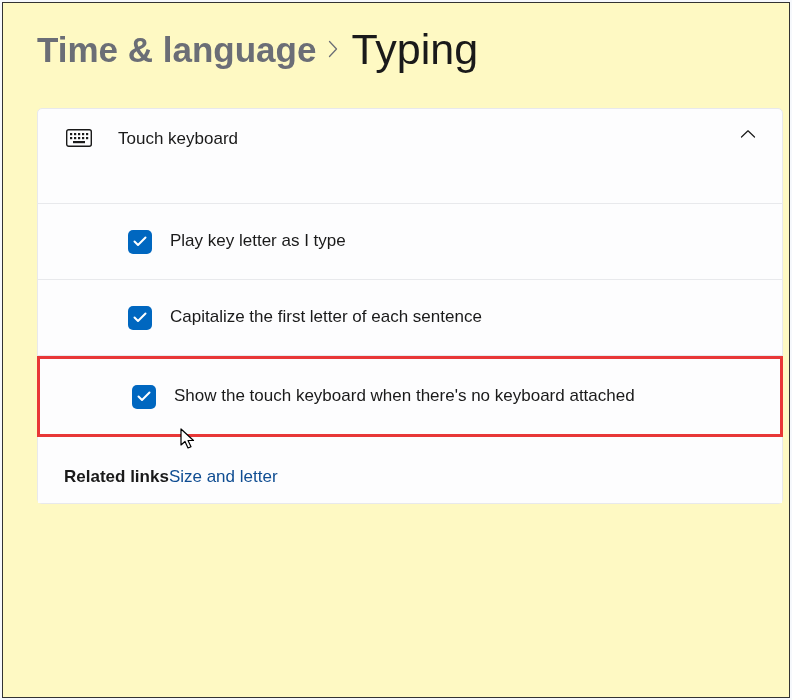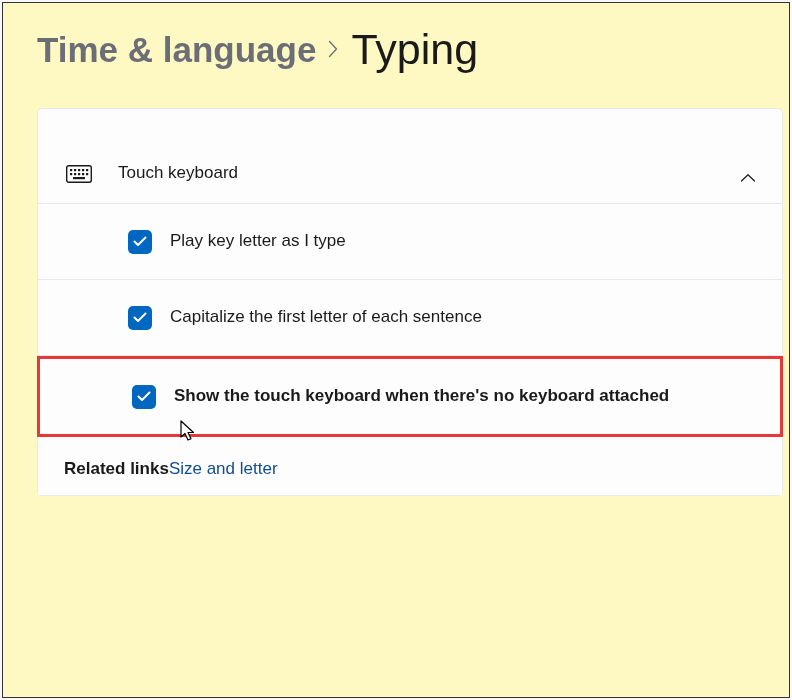--- a/index.html
+++ b/index.html
@@ -47,21 +47,21 @@
     .card {
       background: #fdfdfe;
       border: 1px solid #e8e9ec;
       border-radius: 5px;
       overflow: visible;
       position: relative;
       width: 746px;
     }
     .section-header {
       display: flex;
-      align-items: flex-end;
+      align-items: flex-start;
       padding: 20px 26px 20px 28px;
       cursor: pointer;
       min-height: 94px;
     }
     .section-icon {
       width: 26px;
       height: 18px;
       margin-right: 26px;
       flex-shrink: 0;
     }
@@ -78,23 +78,22 @@
       background: #e8e9ec;
     }
     .option-row {
       display: flex;
       align-items: center;
       padding: 22px 26px 22px 90px;
       min-height: 75px;
     }
     .highlight-box {
       border: 3px solid #e83737;
-      margin: -1px -1px 8px -1px;
+      margin: -1px -1px 16px -1px;
       position: relative;
-      font-weight: bold;
     }
     .highlight-box .option-row {
       padding-left: 92px;
     }
     .checkbox {
       width: 24px;
       height: 24px;
       border-radius: 5px;
       background: #0067c0;
       margin-right: 18px;

